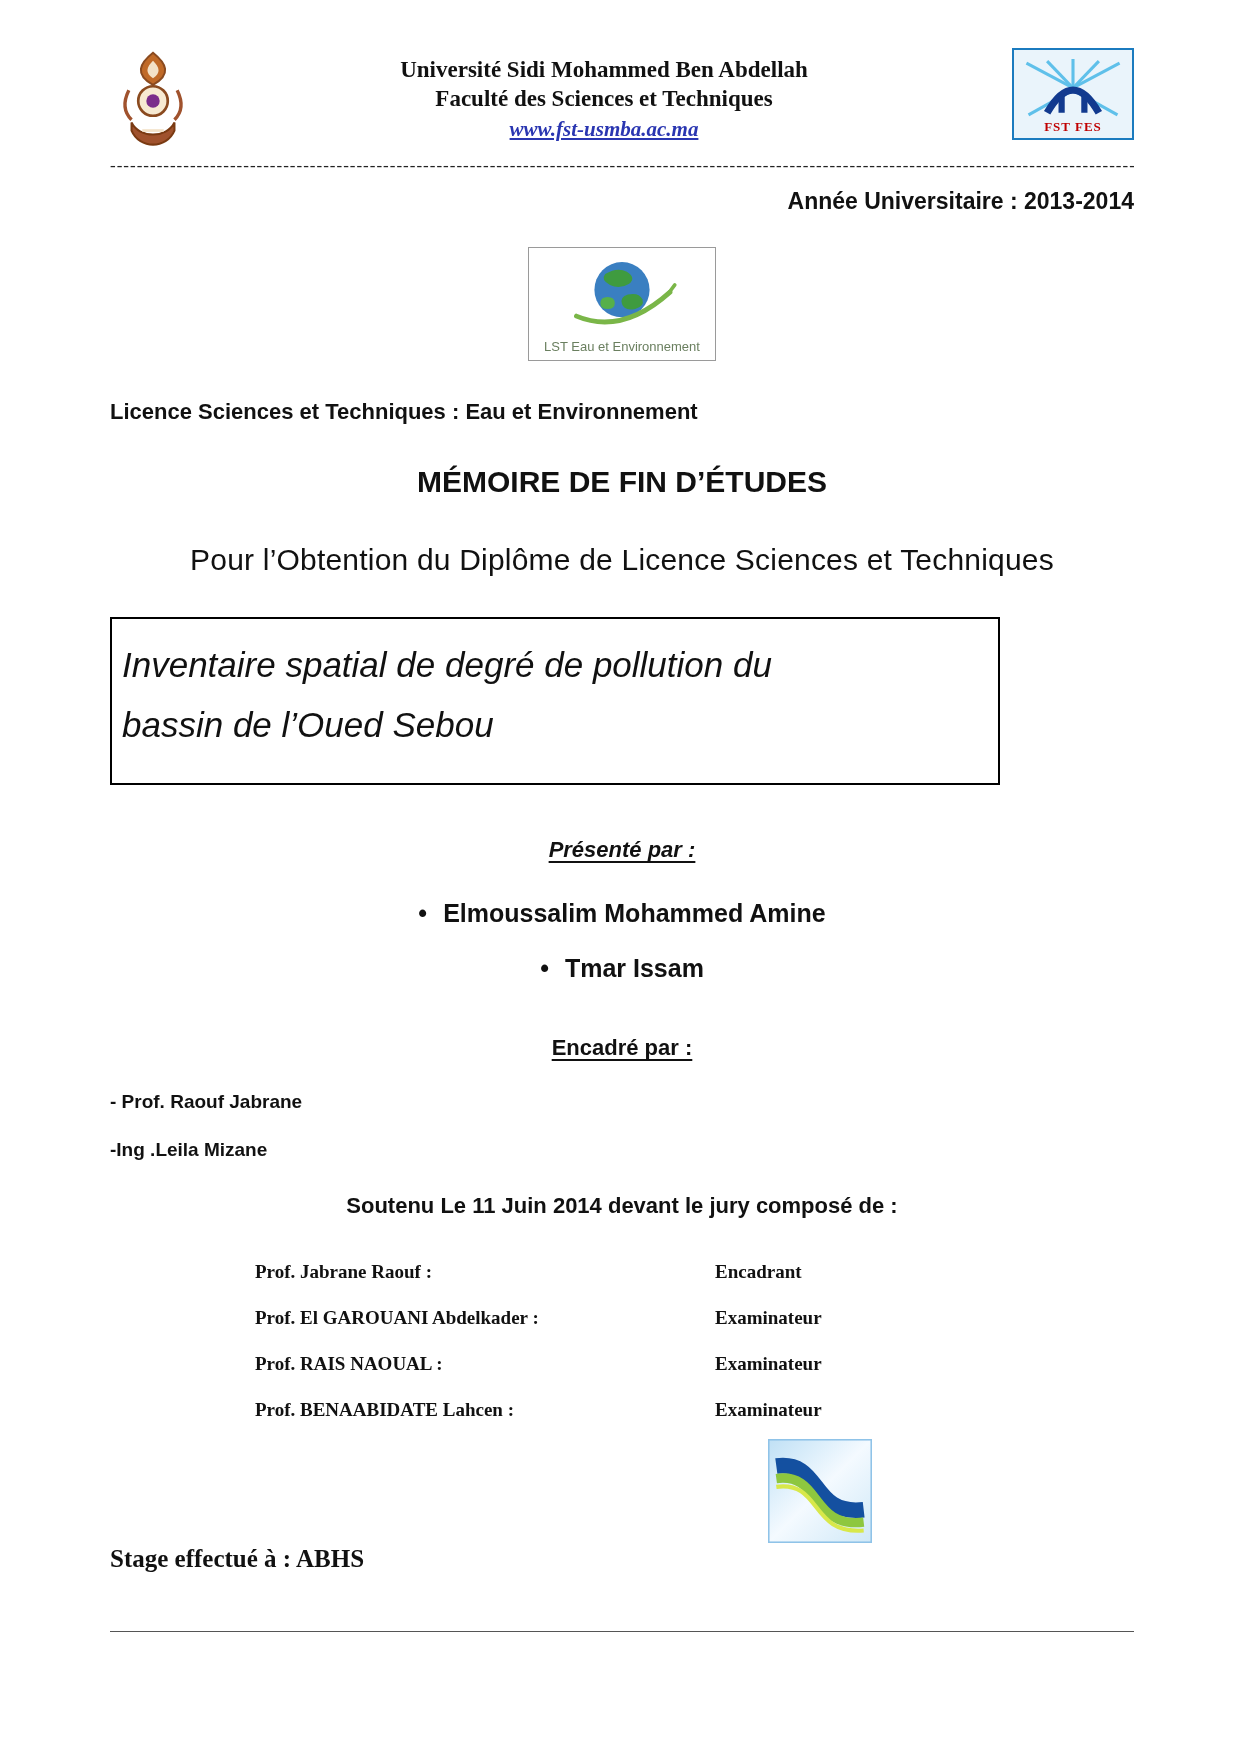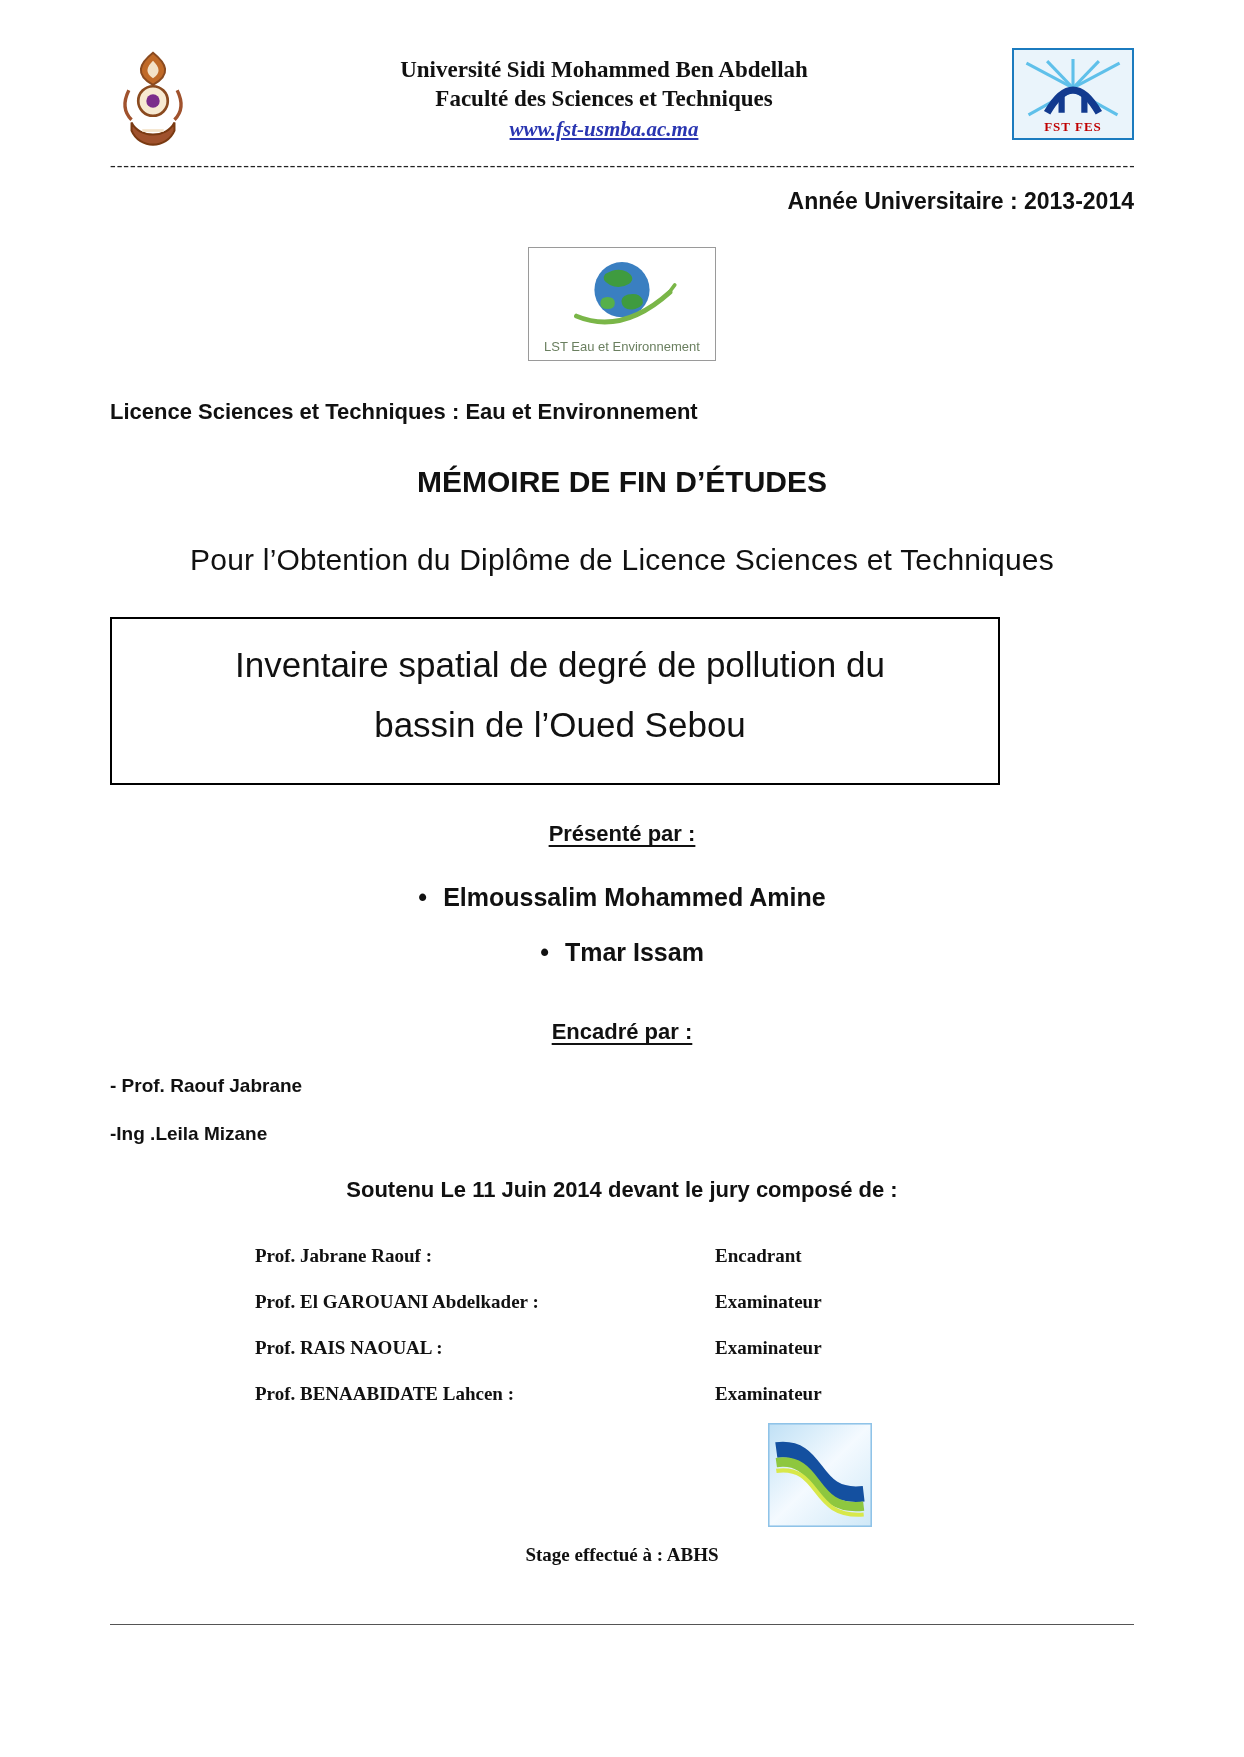--- a/index.html
+++ b/index.html
@@ -29,43 +29,43 @@
 
   
   .lst-box{width:188px;margin:32px auto 0 auto;border:1px solid #9a9a9a;background:#fff;text-align:center;padding:8px 4px 6px 4px;box-sizing:border-box;}
   .lst-caption{font-size:13px;color:#6a7f5f;margin-top:2px;}
 
   
   .program-line{text-align:left;font-weight:bold;font-size:22px;margin-top:38px;}
   .memoire-line{text-align:center;font-weight:bold;font-size:30px;margin-top:40px;}
   .diploma-line{text-align:center;font-size:30px;font-weight:400;margin-top:44px;letter-spacing:.2px;}
 
-  .thesis-box{border:2px solid #000;width:890px;box-sizing:border-box;margin-top:40px;text-align:center;font-size:35px;font-weight:400;padding:16px 0 28px 10px;line-height:1.72;}
+  .thesis-box{border:2px solid #000;width:890px;box-sizing:border-box;margin-top:40px;text-align:left;font-size:35px;font-weight:400;padding:16px 0 28px 10px;line-height:1.72;font-style:italic;}
 
   .presented-label,.encadre-label{text-align:center;font-weight:bold;font-size:22px;}
-  .presented-label{margin-top:36px;}
+  .presented-label{margin-top:52px;font-style:italic;}
   .presented-label span,.encadre-label span{text-decoration:underline;text-underline-offset:4px;}
 
   .authors{margin-top:36px;text-align:center;}
   .author{font-weight:bold;font-size:25px;margin-top:26px;}
   .author::before{content:"\2022";font-size:25px;margin-right:16px;}
 
   .encadre-label{margin-top:52px;}
 
   .supervisors{margin-top:30px;font-weight:bold;font-size:19px;}
   .supervisor{margin-top:26px;}
 
   .soutenu-line{text-align:center;font-weight:bold;font-size:22px;margin-top:32px;}
 
   .jury{display:grid;grid-template-columns:460px auto;row-gap:24px;margin:42px 0 0 145px;font-weight:bold;font-size:19px;font-family:Liberation Serif, serif;}
 
   .abhs-row{margin-top:18px;padding-left:658px;height:106px;}
   .abhs-logo{width:104px;height:104px;display:block;}
 
-  .stage-line{font-family:"Liberation Serif",serif;font-weight:bold;font-size:19px;margin-top:15px;text-align:center;}
+  .stage-line{font-family:"Liberation Serif",serif;font-weight:bold;font-size:25px;margin-top:0;}
 
   .bottom-rule{border-top:1px solid #555;margin-top:58px;width:100%;}
 </style>
 </head>
 <body>
 
 <div class="page">
 
   <header class="top-header">
     <div class="emblem">

